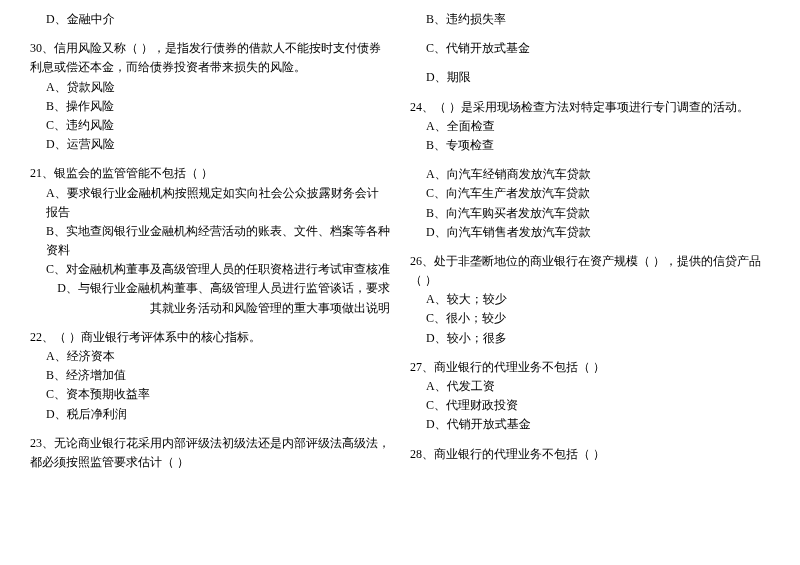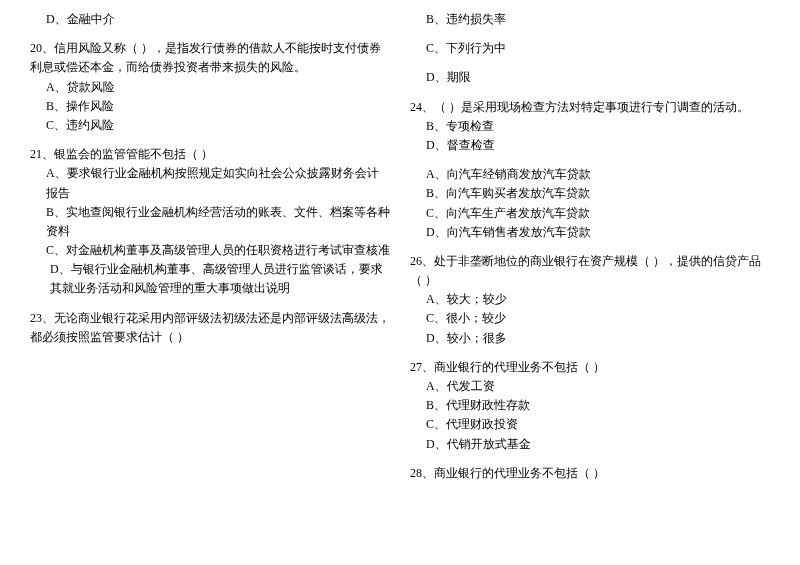--- a/index.html
+++ b/index.html
@@ -32,80 +32,88 @@
     .question-text {
       line-height: 1.6;
       text-indent: 0;
     }
     .option {
       padding-left: 16px;
       line-height: 1.6;
     }
     .indent {
       padding-left: 20px;
+      text-align: right;
     }
   </style>
 </head>
 <body>
 
 <div class="page-content">
   <div class="column">
     <div class="question-block">
       <div class="option">D、金融中介</div>
     </div>
     <div class="question-block">
-      <div class="question-text">20、信用风险又称（    ），是指发行债券的借款人不能按时支付债券利息或偿还本金，而给债券投资者带来损失的风险。</div>
+      <div class="question-text">30、信用风险又称（    ），是指发行债券的借款人不能按时支付债券利息或偿还本金，而给债券投资者带来损失的风险。</div>
       <div class="option">A、贷款风险</div>
       <div class="option">B、操作风险</div>
       <div class="option">C、违约风险</div>
+      <div class="option">D、运营风险</div>
     </div>
     <div class="question-block">
       <div class="question-text">21、银监会的监管管能不包括（    ）</div>
       <div class="option">A、要求银行业金融机构按照规定如实向社会公众披露财务会计报告</div>
       <div class="option">B、实地查阅银行业金融机构经营活动的账表、文件、档案等各种资料</div>
       <div class="option">C、对金融机构董事及高级管理人员的任职资格进行考试审查核准</div>
       <div class="option indent">D、与银行业金融机构董事、高级管理人员进行监管谈话，要求其就业务活动和风险管理的重大事项做出说明</div>
+    </div>
+    <div class="question-block">
+      <div class="question-text">22、（    ）商业银行考评体系中的核心指标。</div>
+      <div class="option">A、经济资本</div>
+      <div class="option">B、经济增加值</div>
+      <div class="option">C、资本预期收益率</div>
+      <div class="option">D、税后净利润</div>
     </div>
     <div class="question-block">
       <div class="question-text">23、无论商业银行花采用内部评级法初级法还是内部评级法高级法，都必须按照监管要求估计（    ）</div>
 
     </div>
   </div>
 
   <div class="column">
     <div class="question-block">
       <div class="option">B、违约损失率</div>
     </div>
     <div class="question-block">
-      <div class="option">C、下列行为中</div>
+      <div class="option">C、代销开放式基金</div>
     </div>
     <div class="question-block">
       <div class="option">D、期限</div>
     </div>
     <div class="question-block">
       <div class="question-text">24、（    ）是采用现场检查方法对特定事项进行专门调查的活动。</div>
+      <div class="option">A、全面检查</div>
       <div class="option">B、专项检查</div>
-      <div class="option">D、督查检查</div>
     </div>
     <div class="question-block">
       <div class="option">A、向汽车经销商发放汽车贷款</div>
+      <div class="option">C、向汽车生产者发放汽车贷款</div>
       <div class="option">B、向汽车购买者发放汽车贷款</div>
-      <div class="option">C、向汽车生产者发放汽车贷款</div>
       <div class="option">D、向汽车销售者发放汽车贷款</div>
     </div>
     <div class="question-block">
       <div class="question-text">26、处于非垄断地位的商业银行在资产规模（    ），提供的信贷产品（    ）</div>
       <div class="option">A、较大；较少</div>
       <div class="option">C、很小；较少</div>
       <div class="option">D、较小；很多</div>
     </div>
     <div class="question-block">
       <div class="question-text">27、商业银行的代理业务不包括（    ）</div>
       <div class="option">A、代发工资</div>
-      <div class="option">B、代理财政性存款</div>
       <div class="option">C、代理财政投资</div>
       <div class="option">D、代销开放式基金</div>
     </div>
     <div class="question-block">
       <div class="question-text">28、商业银行的代理业务不包括（    ）</div>
 
     </div>
   </div>
 </div>
 

